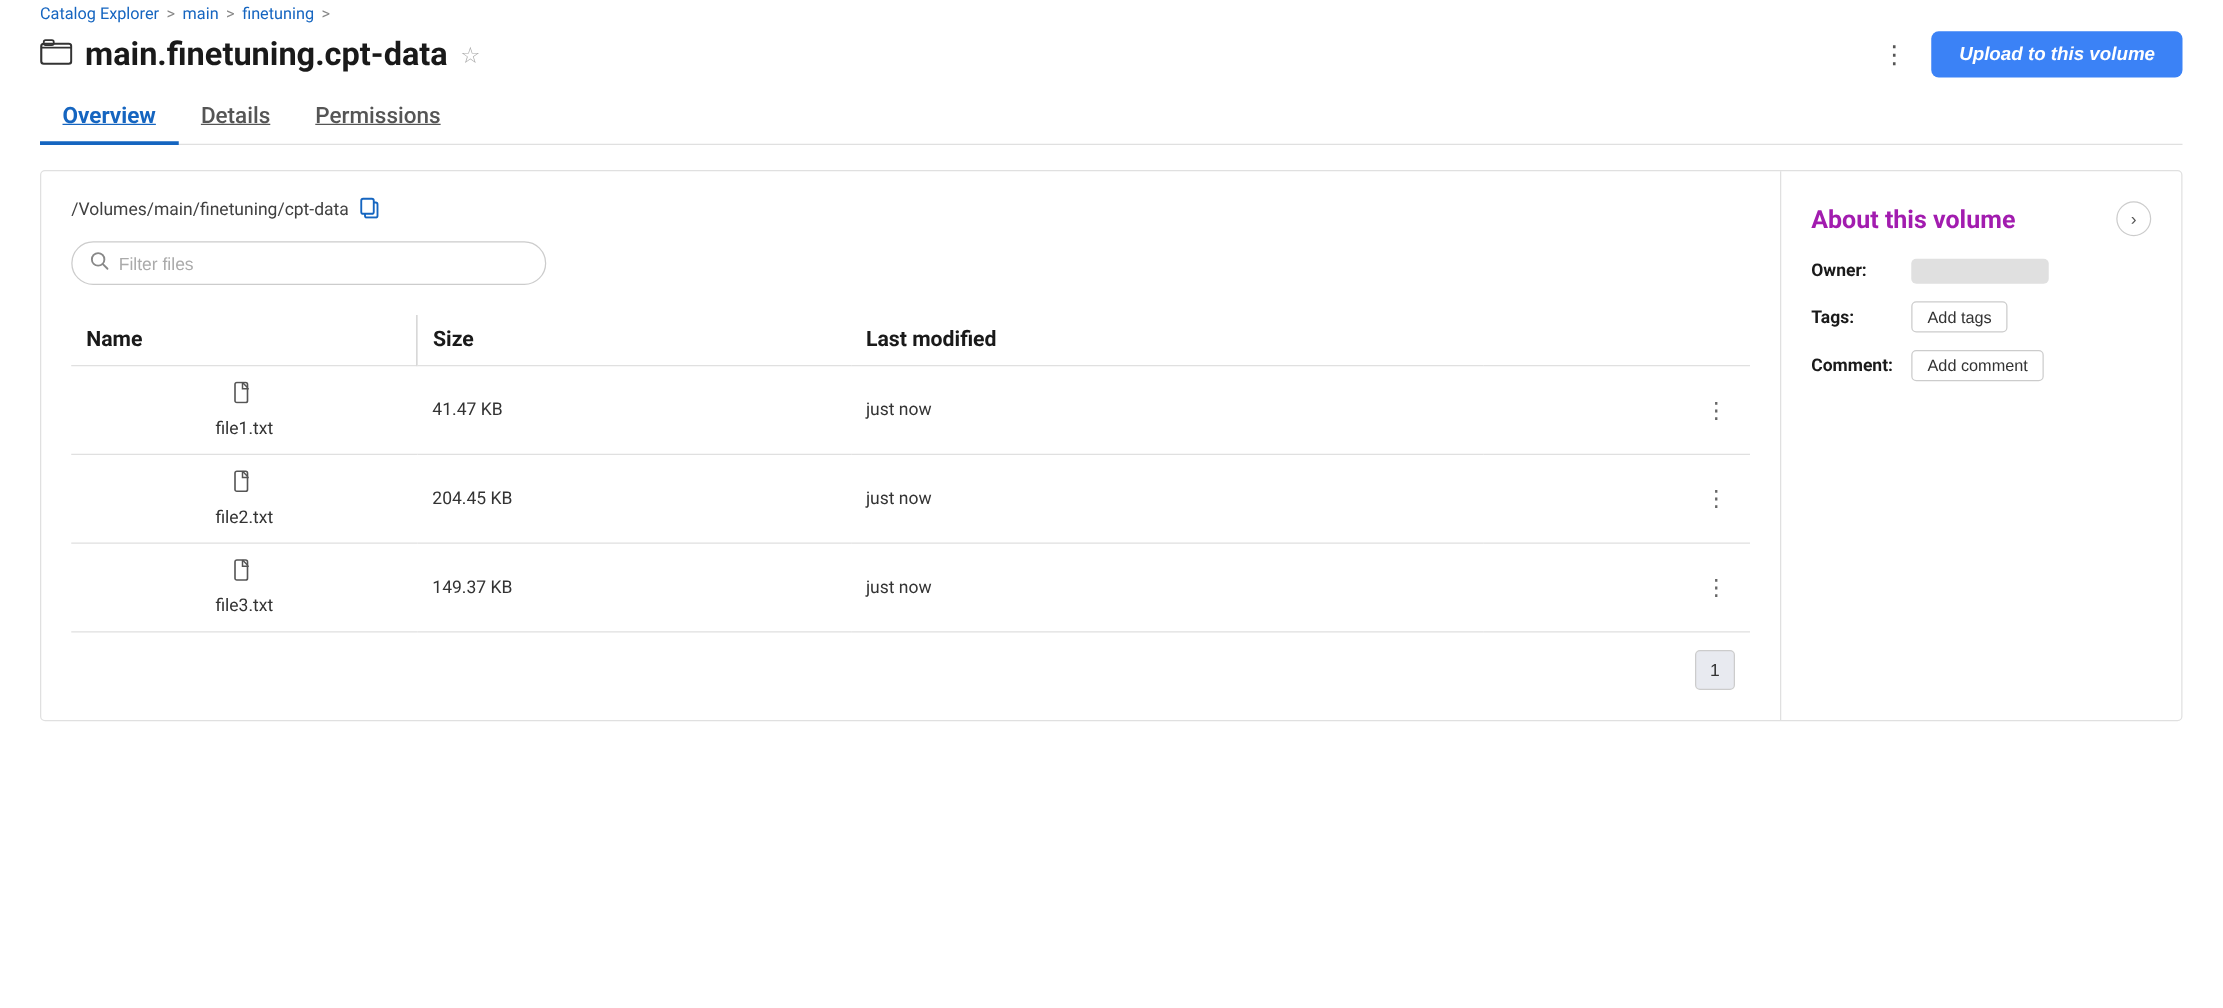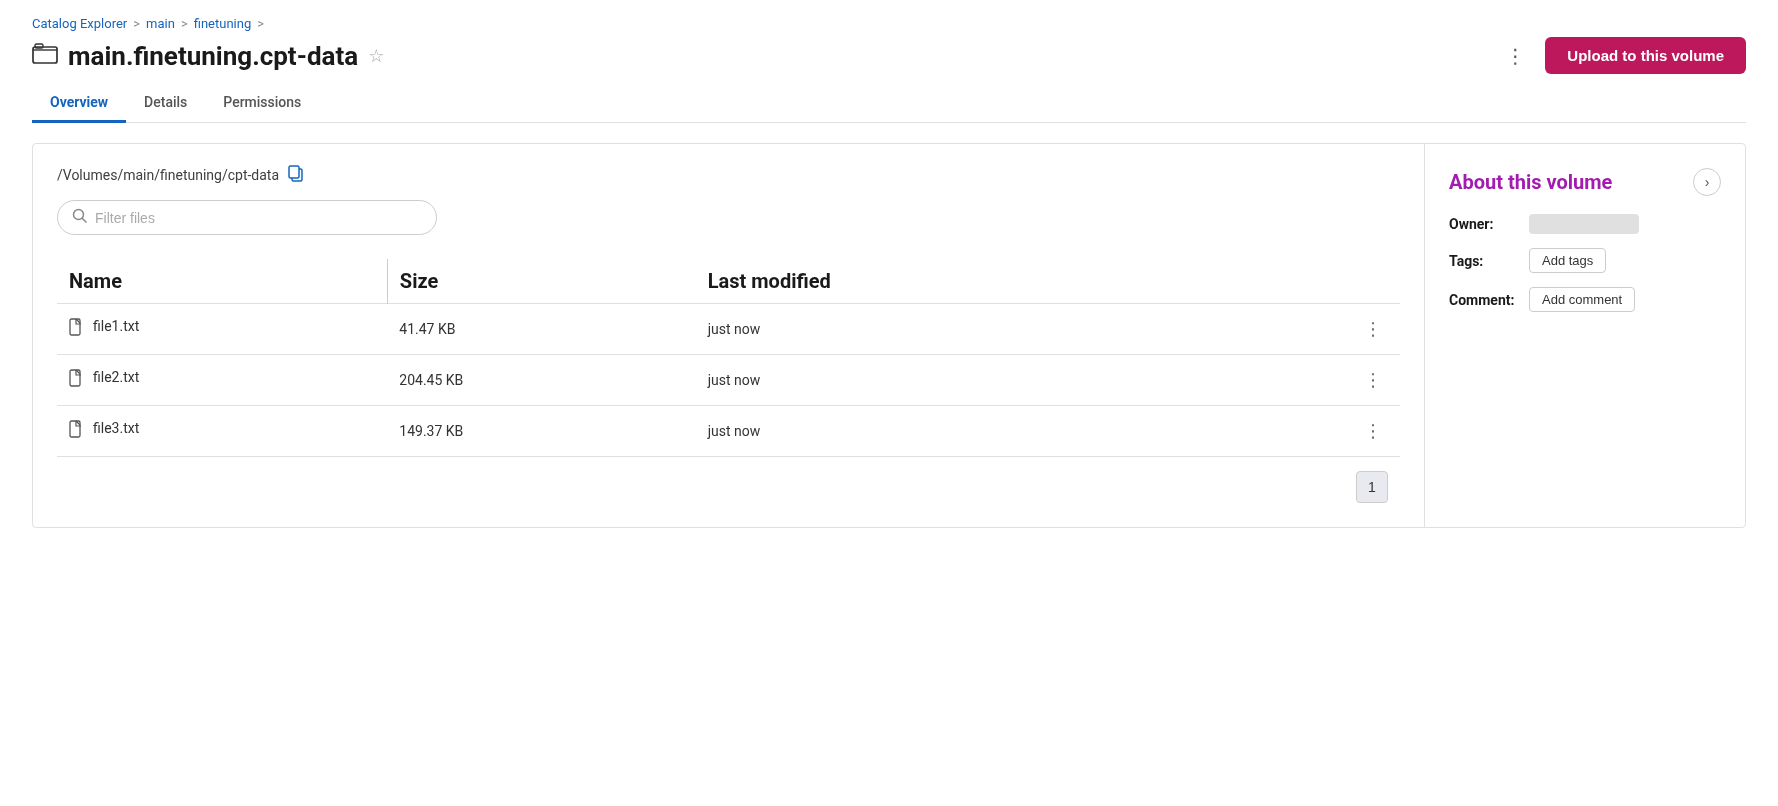--- a/index.html
+++ b/index.html
@@ -5,21 +5,21 @@
     * { box-sizing: border-box; margin: 0; padding: 0; }
     body {
       font-family: -apple-system, BlinkMacSystemFont, "Segoe UI", Roboto, sans-serif;
       font-size: 14px;
       color: #1a1a1a;
       background: #fff;
     }
     .page-container {
       max-width: 1778px;
       min-height: 806px;
-      padding: 16px 32px 32px 32px;
+      padding: 4px 32px 32px 32px;
       background: #fff;
       border-radius: 22px;
     }
     
     .breadcrumb {
       display: flex;
       align-items: center;
       gap: 6px;
       font-size: 13px;
       color: #1565c0;
@@ -68,46 +68,48 @@
     .kebab-btn {
       background: none;
       border: none;
       font-size: 20px;
       cursor: pointer;
       color: #555;
       padding: 4px 8px;
       border-radius: 4px;
     }
     .upload-btn {
-      background: #be185d;
+      background: #3b82f6;
       color: #fff;
       border: none;
       border-radius: 6px;
       padding: 10px 22px;
       font-size: 15px;
       font-weight: 600;
       cursor: pointer;
+      font-style: italic;
     }
 
     
     .tabs {
       display: flex;
       gap: 0;
       border-bottom: 1px solid #e0e0e0;
       margin-top: 10px;
       margin-bottom: 0;
     }
     .tab {
       padding: 10px 18px;
-      font-size: 14px;
+      font-size: 18px;
       font-weight: 500;
       color: #555;
       cursor: pointer;
       border-bottom: 3px solid transparent;
       margin-bottom: -1px;
+      text-decoration: underline;
     }
     .tab.active {
       color: #1565c0;
       border-bottom: 3px solid #1565c0;
       font-weight: 700;
     }
 
     
     .main-layout {
       display: flex;
@@ -177,37 +179,38 @@
     .file-table {
       width: 100%;
       border-collapse: collapse;
     }
     .file-table thead tr {
       border-bottom: 1px solid #e0e0e0;
     }
     .file-table th {
       text-align: left;
       font-weight: 700;
-      font-size: 20px;
+      font-size: 17px;
       padding: 10px 12px;
       color: #1a1a1a;
     }
     .file-table th.size-col { border-left: 1px solid #ccc; }
     .file-table tbody tr {
       border-bottom: 1px solid #e0e0e0;
     }
     .file-table td {
       padding: 12px 12px;
       font-size: 14px;
       color: #333;
     }
     .file-name-cell {
       display: flex;
-      align-items: flex-start;
+      align-items: center;
       gap: 8px;
+      flex-direction: column;
     }
     .file-icon {
       font-size: 16px;
       color: #555;
     }
     .row-kebab {
       background: none;
       border: none;
       font-size: 18px;
       color: #666;

